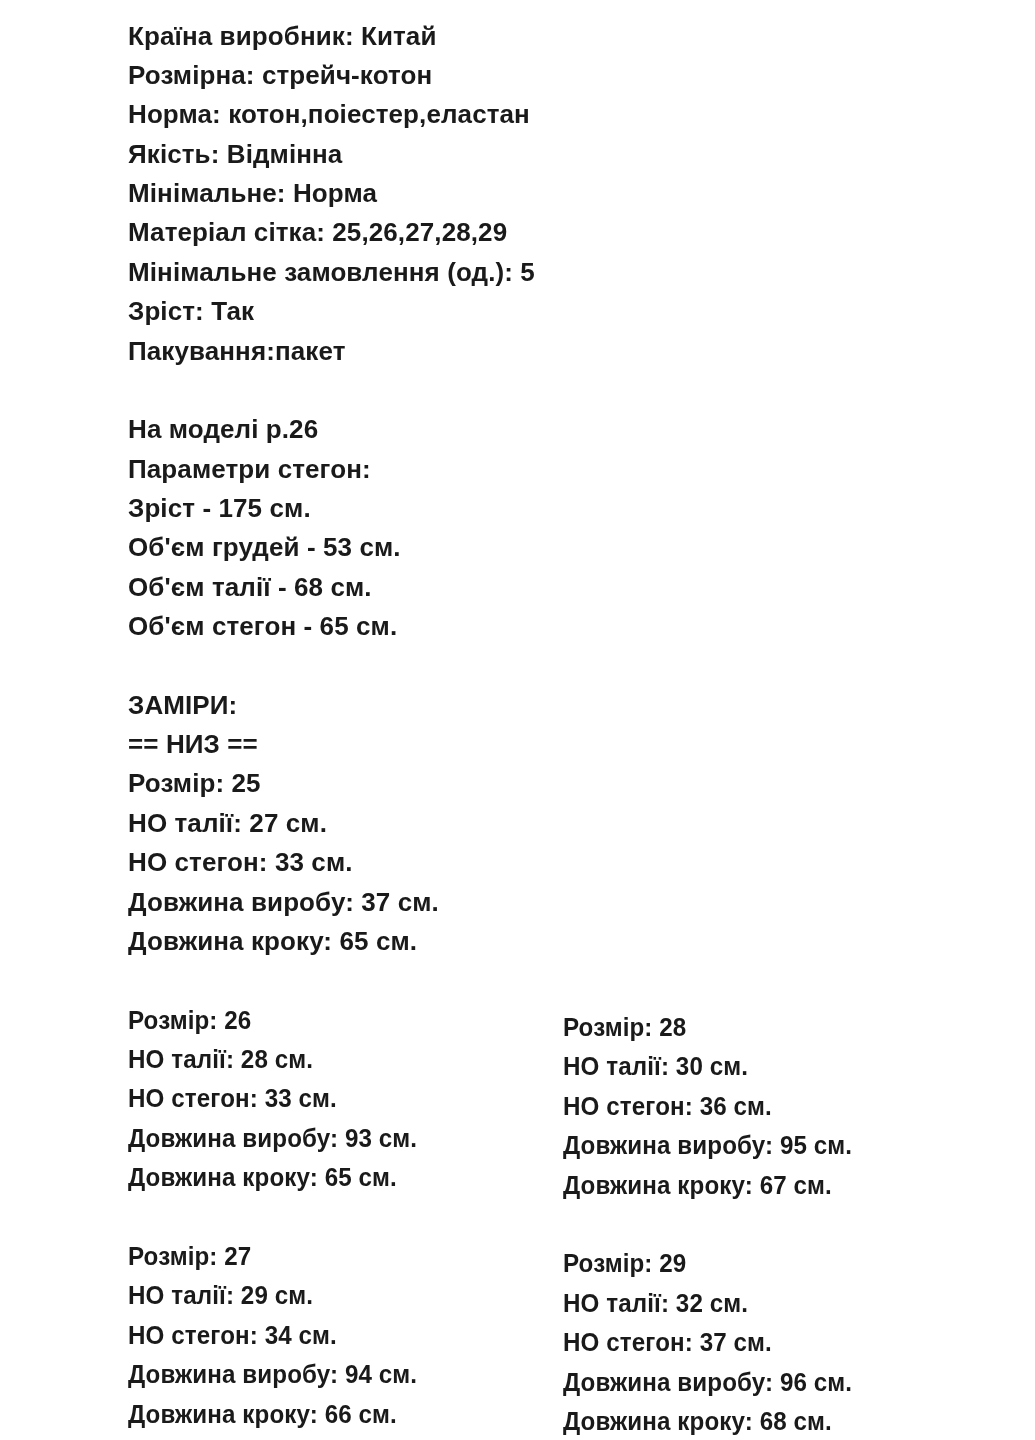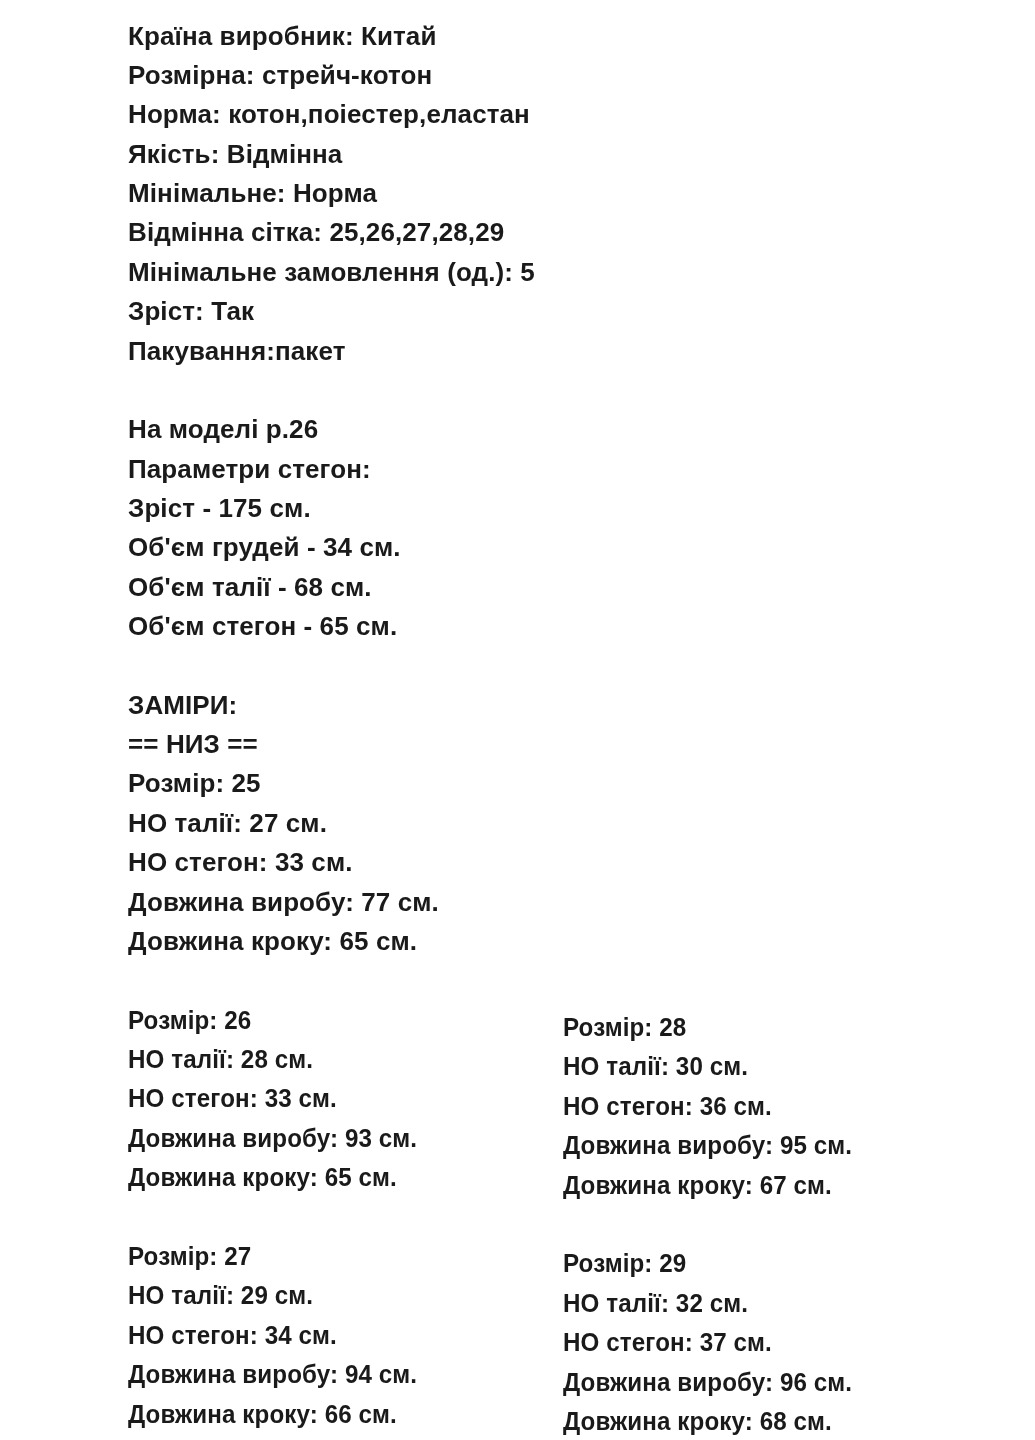--- a/index.html
+++ b/index.html
@@ -29,44 +29,44 @@
   </style>
 </head>
 <body>
 
 <div>
   <div class="line col-left" style="top:21px">Країна виробник: Китай</div>
   <div class="line col-left" style="top:60px">Розмірна: стрейч-котон</div>
   <div class="line col-left" style="top:99px">Норма: котон,поіестер,еластан</div>
   <div class="line col-left" style="top:139px">Якість: Відмінна</div>
   <div class="line col-left" style="top:178px">Мінімальне: Норма</div>
-  <div class="line col-left" style="top:217px">Відмінна сітка: 25,26,27,28,29</div>
+  <div class="line col-left" style="top:217px">Матеріал сітка: 25,26,27,28,29</div>
   <div class="line col-left" style="top:257px">Мінімальне замовлення (од.): 5</div>
   <div class="line col-left" style="top:296px">Зріст: Так</div>
   <div class="line col-left" style="top:336px">Пакування:пакет</div>
 </div>
 
 <div>
   <div class="line col-left" style="top:414px">На моделі р.26</div>
   <div class="line col-left" style="top:454px">Параметри стегон:</div>
   <div class="line col-left" style="top:493px">Зріст - 175 см.</div>
-  <div class="line col-left" style="top:532px">Об'єм грудей - 34 см.</div>
+  <div class="line col-left" style="top:532px">Об'єм грудей - 53 см.</div>
   <div class="line col-left" style="top:572px">Об'єм талії - 68 см.</div>
   <div class="line col-left" style="top:611px">Об'єм стегон - 65 см.</div>
 </div>
 
 <div>
   <div class="line col-left" style="top:690px">ЗАМІРИ:</div>
   <div class="line col-left" style="top:729px">== НИЗ ==</div>
 
   <div>
     <div class="line col-left" style="top:768px">Розмір: 25</div>
     <div class="line col-left" style="top:808px">НО талії: 27 см.</div>
     <div class="line col-left" style="top:847px">НО стегон: 33 см.</div>
-    <div class="line col-left" style="top:887px">Довжина виробу: 77 см.</div>
+    <div class="line col-left" style="top:887px">Довжина виробу: 37 см.</div>
     <div class="line col-left" style="top:926px">Довжина кроку: 65 см.</div>
   </div>
 
   <div>
     <div class="line col-left cond" style="top:1005px">Розмір: 26</div>
     <div class="line col-left cond" style="top:1044px">НО талії: 28 см.</div>
     <div class="line col-left cond" style="top:1083px">НО стегон: 33 см.</div>
     <div class="line col-left cond" style="top:1123px">Довжина виробу: 93 см.</div>
     <div class="line col-left cond" style="top:1162px">Довжина кроку: 65 см.</div>
   </div>

